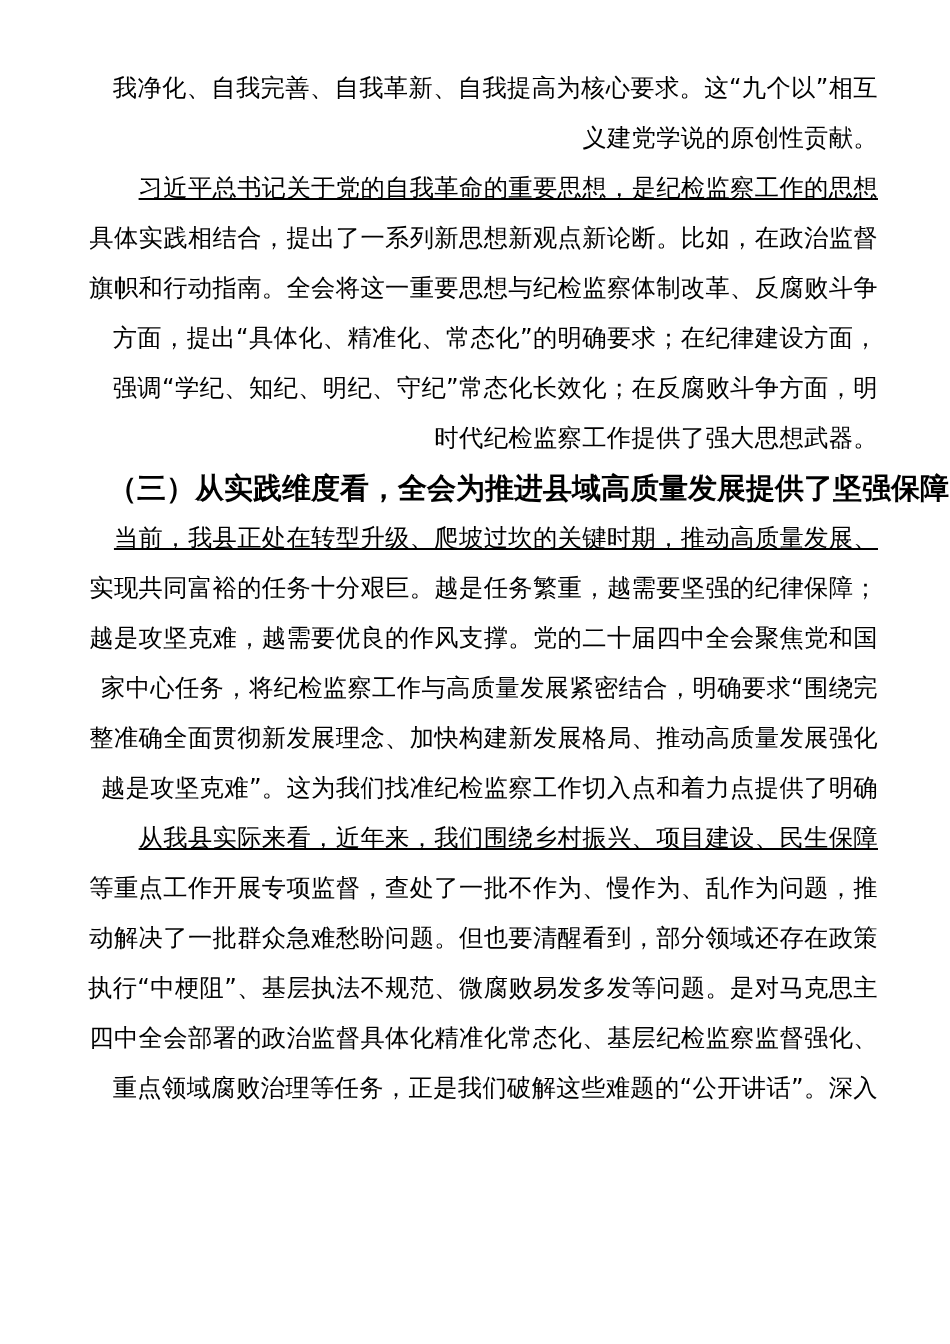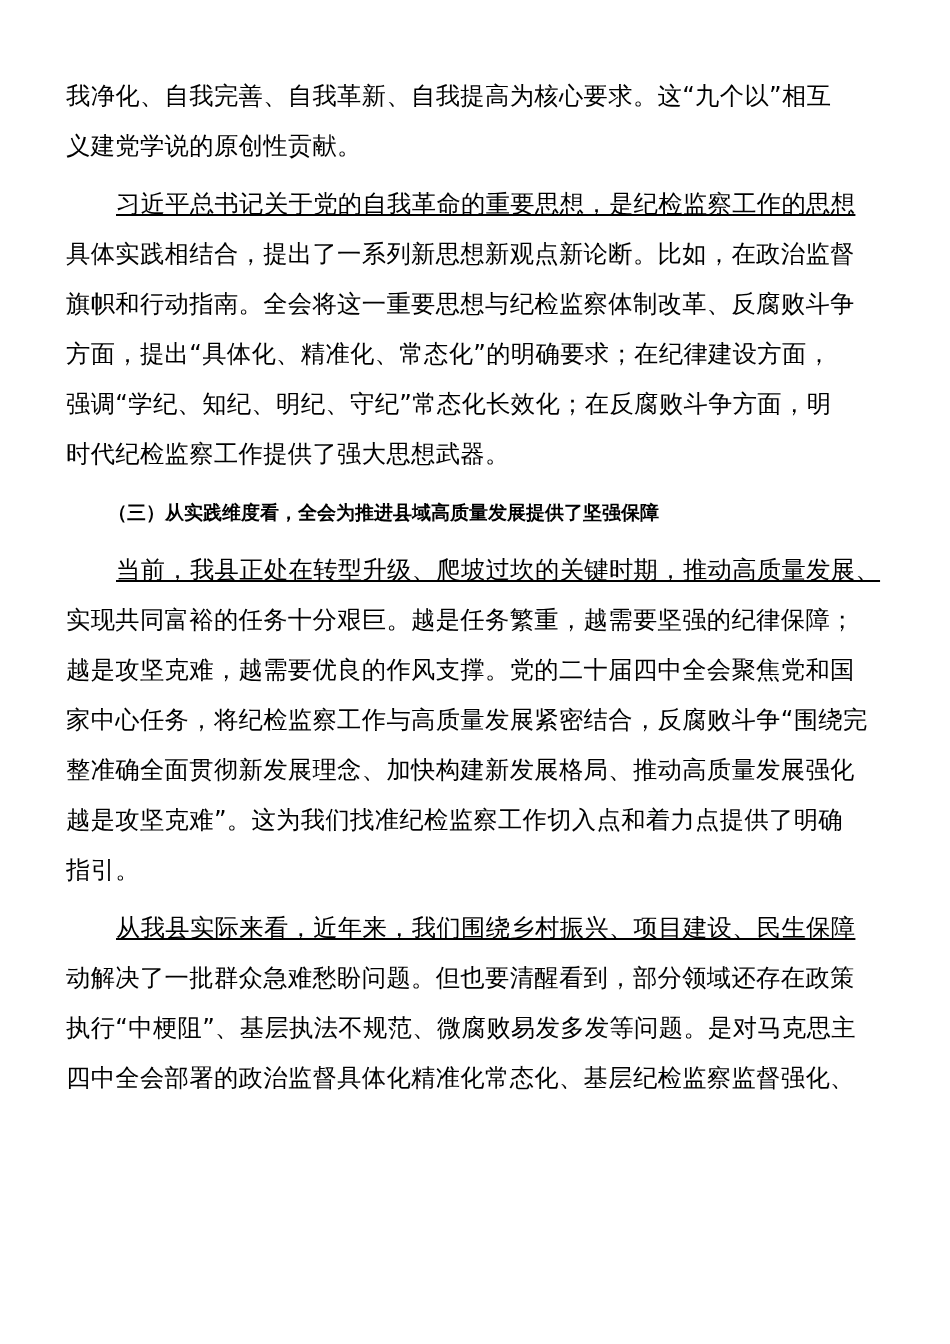--- a/index.html
+++ b/index.html
@@ -29,24 +29,25 @@
       letter-spacing: 0.35px;
     }
     .line.indent {
       padding-left: 50px;
       text-decoration: underline;
     }
     .heading {
       font-weight: bold;
       padding-left: 50px;
       letter-spacing: 0px;
-      font-size: 19px;
+      font-size: 29px;
     }
     .para {
-      margin: 8px;
+      margin: 0;
+      text-align: right;
     }
   </style>
 </head>
 <body>
 
 <div class="page">
 
   <div class="para">
     <div class="line">我净化、自我完善、自我革新、自我提高为核心要求。这“九个以”相互</div>
     <div class="line">义建党学说的原创性贡献。</div>
@@ -60,26 +61,27 @@
     <div class="line">强调“学纪、知纪、明纪、守纪”常态化长效化；在反腐败斗争方面，明</div>
     <div class="line">时代纪检监察工作提供了强大思想武器。</div>
   </div>
 
   <div class="line heading">（三）从实践维度看，全会为推进县域高质量发展提供了坚强保障</div>
 
   <div class="para">
     <div class="line indent">当前，我县正处在转型升级、爬坡过坎的关键时期，推动高质量发展、</div>
     <div class="line">实现共同富裕的任务十分艰巨。越是任务繁重，越需要坚强的纪律保障；</div>
     <div class="line">越是攻坚克难，越需要优良的作风支撑。党的二十届四中全会聚焦党和国</div>
-    <div class="line">家中心任务，将纪检监察工作与高质量发展紧密结合，反腐败斗争“围绕完</div>
+    <div class="line">家中心任务，将纪检监察工作与高质量发展紧密结合，明确要求“围绕完</div>
     <div class="line">整准确全面贯彻新发展理念、加快构建新发展格局、推动高质量发展强化</div>
     <div class="line">越是攻坚克难”。这为我们找准纪检监察工作切入点和着力点提供了明确</div>
-    <div class="line">指引。</div>
   </div>
 
   <div class="para">
     <div class="line indent">从我县实际来看，近年来，我们围绕乡村振兴、项目建设、民生保障</div>
+    <div class="line">等重点工作开展专项监督，查处了一批不作为、慢作为、乱作为问题，推</div>
     <div class="line">动解决了一批群众急难愁盼问题。但也要清醒看到，部分领域还存在政策</div>
     <div class="line">执行“中梗阻”、基层执法不规范、微腐败易发多发等问题。是对马克思主</div>
     <div class="line">四中全会部署的政治监督具体化精准化常态化、基层纪检监察监督强化、</div>
+    <div class="line">重点领域腐败治理等任务，正是我们破解这些难题的“公开讲话”。深入</div>
   </div>
 
 </div>
 
 </body></html>

